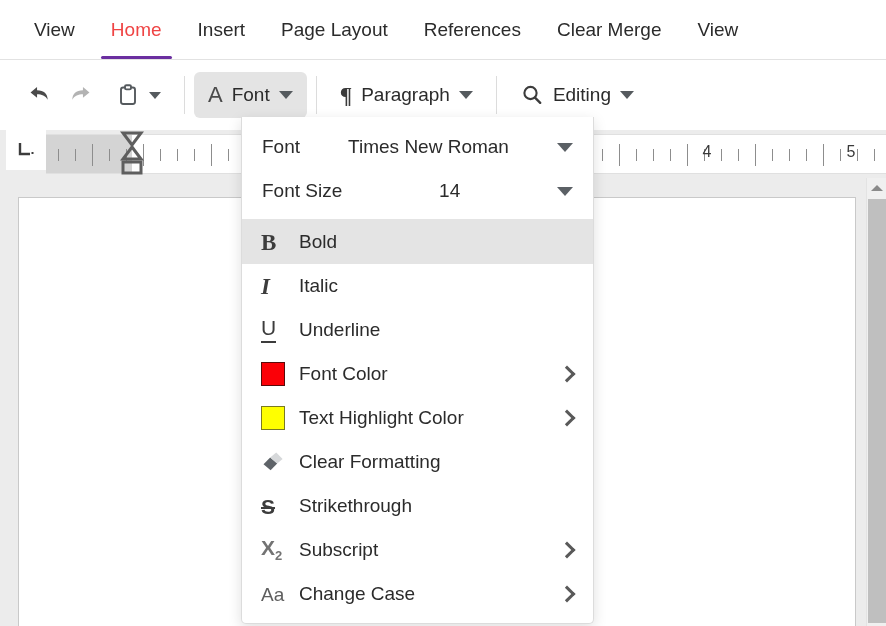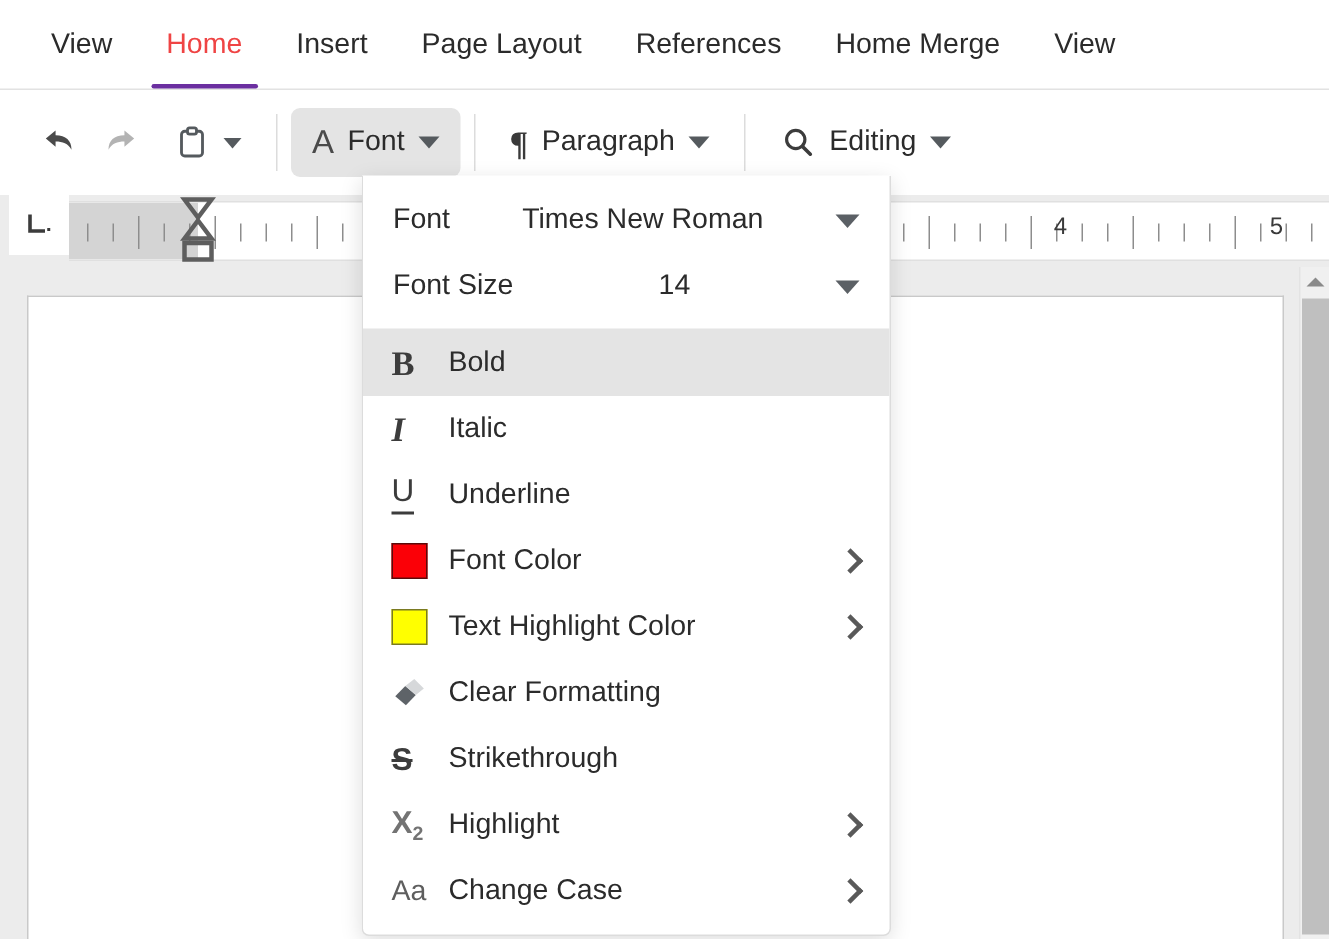--- a/index.html
+++ b/index.html
@@ -334,21 +334,21 @@
     <div class="tab">
       <span>Insert</span>
     </div>
     <div class="tab">
       <span>Page Layout</span>
     </div>
     <div class="tab">
       <span>References</span>
     </div>
     <div class="tab">
-      <span>Home Merge</span>
+      <span>Clear Merge</span>
     </div>
     <div class="tab">
       <span>View</span>
     </div>
   </div>
 
   <div class="toolbar">
 
     <div style="width:18px"></div>
 
@@ -556,21 +556,21 @@
       <span class="mi-icon">
           <span class="ic-strike">S</span>
         </span>
       <span class="mi-label">Strikethrough</span>
     </div>
 
     <div class="menu-item">
       <span class="mi-icon">
         <span class="ic-sub"><span>X</span><sub>2</sub></span>
       </span>
-      <span class="mi-label">Highlight</span>
+      <span class="mi-label">Subscript</span>
       <span class="mi-arrow"></span>
     </div>
 
     <div class="menu-item">
       <span class="mi-icon">
           <span class="ic-aa">Aa</span>
         </span>
       <span class="mi-label">Change Case</span>
       <span class="mi-arrow"></span>
     </div>

